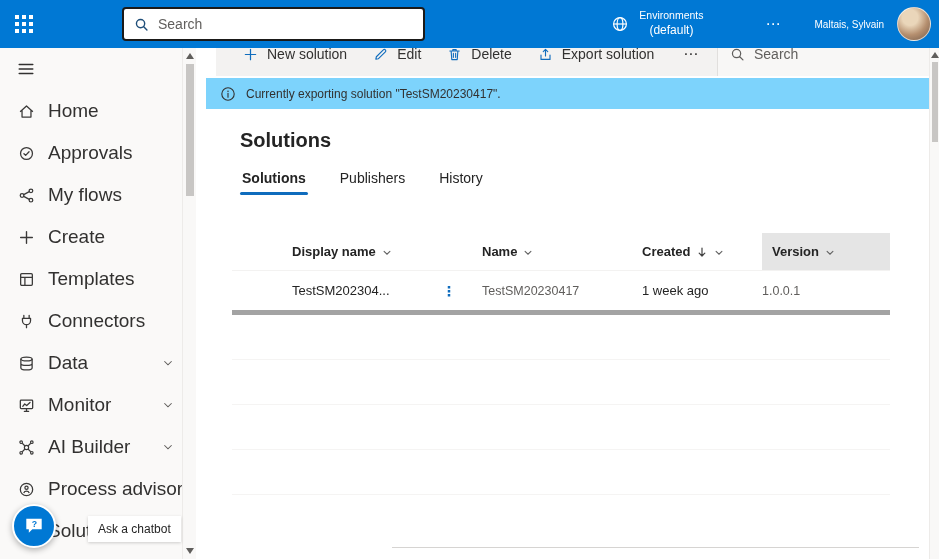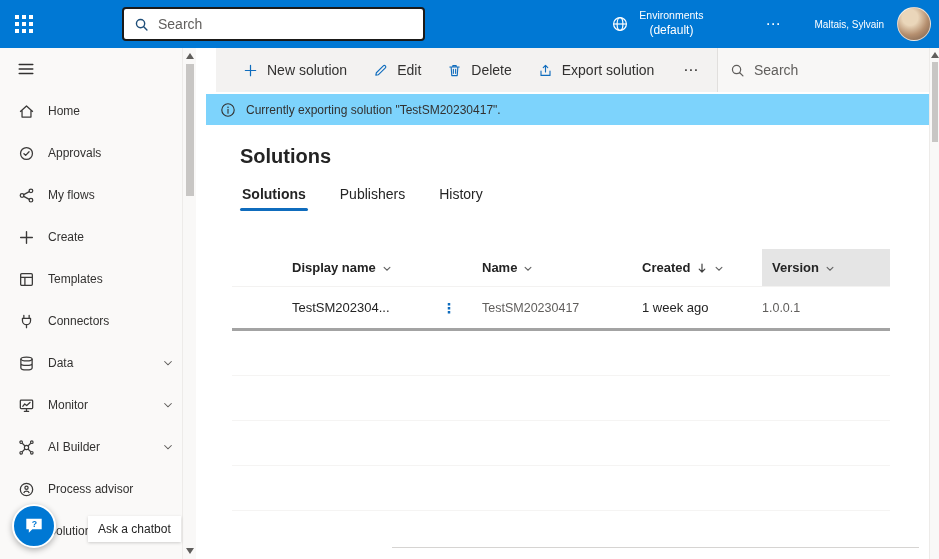--- a/index.html
+++ b/index.html
@@ -26,37 +26,37 @@
   .env-value { font-size:12px; font-weight:normal; }
   .top-more { margin-left:38px; padding:0 10px; font-size:15px; letter-spacing:2px; cursor:pointer; }
   .user-name { font-size:10px; margin-left:22px; white-space:nowrap; }
   .avatar { width:34px; height:34px; border-radius:50%; margin:0 8px 0 13px; flex:none; cursor:pointer;
     background: radial-gradient(circle at 38% 30%, #ead6ba 0 26%, #b58f6f 58%, #6e5747 100%);
     border:1px solid rgba(255,255,255,.65); }
 
   
   .sidebar { position:absolute; top:48px; left:0; width:196px; bottom:0; background:#faf9f8; z-index:20; }
   .hamburger { height:42px; display:flex; align-items:center; padding-left:17px; color:#323130; cursor:pointer; }
-  .nav-item { height:42px; display:flex; align-items:center; padding-left:17px; gap:13px; font-size:12px; color:#323130; cursor:pointer; position:relative; }
+  .nav-item { height:42px; display:flex; align-items:center; padding-left:17px; gap:13px; font-size:19px; color:#323130; cursor:pointer; position:relative; }
   .nicon { width:18px; height:18px; display:flex; align-items:center; justify-content:center; color:#3b3a39; flex:none; }
   .nchev { position:absolute; right:22px; color:#605e5c; display:flex; }
   .nlabel { white-space:nowrap; }
   .sb-scroll { position:absolute; top:0; right:0; bottom:0; width:14px; background:#f9f8f7; border-left:1px solid #edebe9; }
   .sb-thumb { position:absolute; top:16px; left:3px; width:8px; height:132px; background:#c8c6c4; cursor:pointer; }
   .tri { position:absolute; left:3px; width:0; height:0; border-left:4px solid transparent; border-right:4px solid transparent; cursor:pointer; }
   .tri-up { top:5px; border-bottom:6px solid #605e5c; }
   .tri-down { bottom:5px; border-top:6px solid #605e5c; }
 
   .chat-fab { position:absolute; left:12px; bottom:11px; width:44px; height:44px; border-radius:50%; background:#0078d4;
     border:2px solid #fff; box-shadow:0 2px 6px rgba(0,0,0,.3); display:flex; align-items:center; justify-content:center; z-index:45; cursor:pointer; }
   .chat-label { position:absolute; left:88px; bottom:17px; background:#fff; padding:6px 10px; font-size:12px; color:#242424;
     box-shadow:0 1px 3px rgba(0,0,0,.18); z-index:42; cursor:pointer; white-space:nowrap; }
 
   
-  .main { position:absolute; top:48px; left:196px; width:733px; bottom:0; background:#fff; overflow:hidden; z-index:10; }
+  .main { position:absolute; top:32px; left:196px; width:733px; bottom:0; background:#fff; overflow:hidden; z-index:10; }
   .cmdbar { margin-left:20px; height:44px; background:#f3f2f1; display:flex; align-items:center; padding-left:14px; }
   .cmd-btn { display:flex; align-items:center; gap:9px; height:100%; padding:0 13px; font-size:14px; color:#323130; cursor:pointer; }
   .cmd-btn .cicon { color:#0f6cbd; display:flex; }
   .cmd-more { padding:0 16px; font-size:15px; color:#323130; cursor:pointer; letter-spacing:2px; height:100%; display:flex; align-items:center; }
   .cmd-search { margin-left:auto; width:212px; height:100%; background:#f8f7f6; border-left:1px solid #e1dfdd; display:flex; align-items:center; padding:0 12px; gap:9px; color:#605e5c; }
   .cmd-search input { border:none; outline:none; background:transparent; font-size:14px; flex:1; color:#242424; font-family:inherit; min-width:0; }
   .cmd-search input::placeholder { color:#605e5c; }
 
   .infobar { margin-left:10px; margin-top:2px; height:31px; background:#7dd3fc; display:flex; align-items:center; gap:10px; padding-left:14px; font-size:12px; color:#323130; }
   .infobar .iicon { color:#323130; display:flex; flex:none; }
@@ -67,21 +67,21 @@
   .tab { font-size:14px; color:#242424; padding:0 2px 9px 2px; position:relative; cursor:pointer; }
   .tab.active { font-weight:700; }
   .tab.active::after { content:""; position:absolute; left:0; right:0; bottom:0; height:3px; background:#0f6cbd; border-radius:2px; }
 
   .table { margin:38px 0 0 -8px; width:658px; }
   .thead, .trow { display:grid; grid-template-columns:60px 190px 160px 120px 128px; align-items:center; }
   .thead { height:38px; border-bottom:1px solid #f3f2f1; }
   .th { display:flex; align-items:center; gap:6px; font-size:13px; font-weight:700; color:#242424; height:100%; cursor:pointer; }
   .th .hchev { color:#616161; display:flex; margin-top:2px; }
   .th-version { background:#e5e5e5; padding-left:10px; }
-  .trow { height:44px; border-bottom:3px solid #a3a3a3; font-size:13px; }
+  .trow { height:44px; border-bottom:5px solid #a3a3a3; font-size:13px; }
   .cell-display { display:flex; align-items:center; justify-content:space-between; padding-right:26px; color:#242424; }
   .row-menu { color:#0f6cbd; font-size:14px; font-weight:bold; cursor:pointer; }
   .cell-sub { font-size:12.5px; color:#605e5c; }
   .empty-row { height:45px; border-bottom:1px solid #f5f4f3; }
 
   .bottom-strip { position:absolute; left:196px; right:10px; bottom:0; height:12px; background:#fff; border-top:1px solid #d6d4d2; z-index:25; }
 
   .right-scroll { position:absolute; top:48px; right:0; width:10px; bottom:0; background:#f9f8f7; border-left:1px solid #edebe9; z-index:26; }
   .rs-thumb { position:absolute; top:14px; left:2px; width:6px; height:80px; background:#c8c6c4; cursor:pointer; }
   .rtri { position:absolute; left:1px; width:0; height:0; border-left:4px solid transparent; border-right:4px solid transparent; cursor:pointer; }

